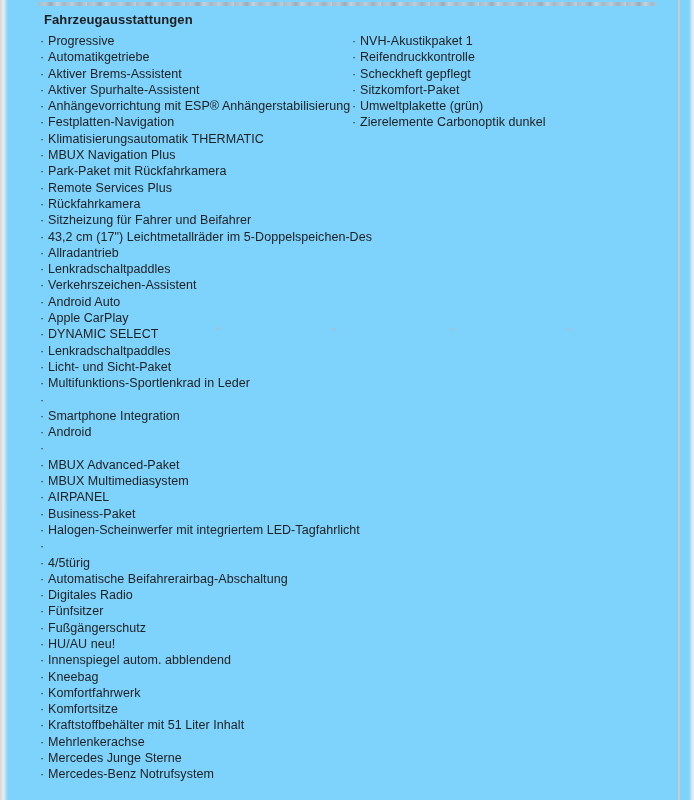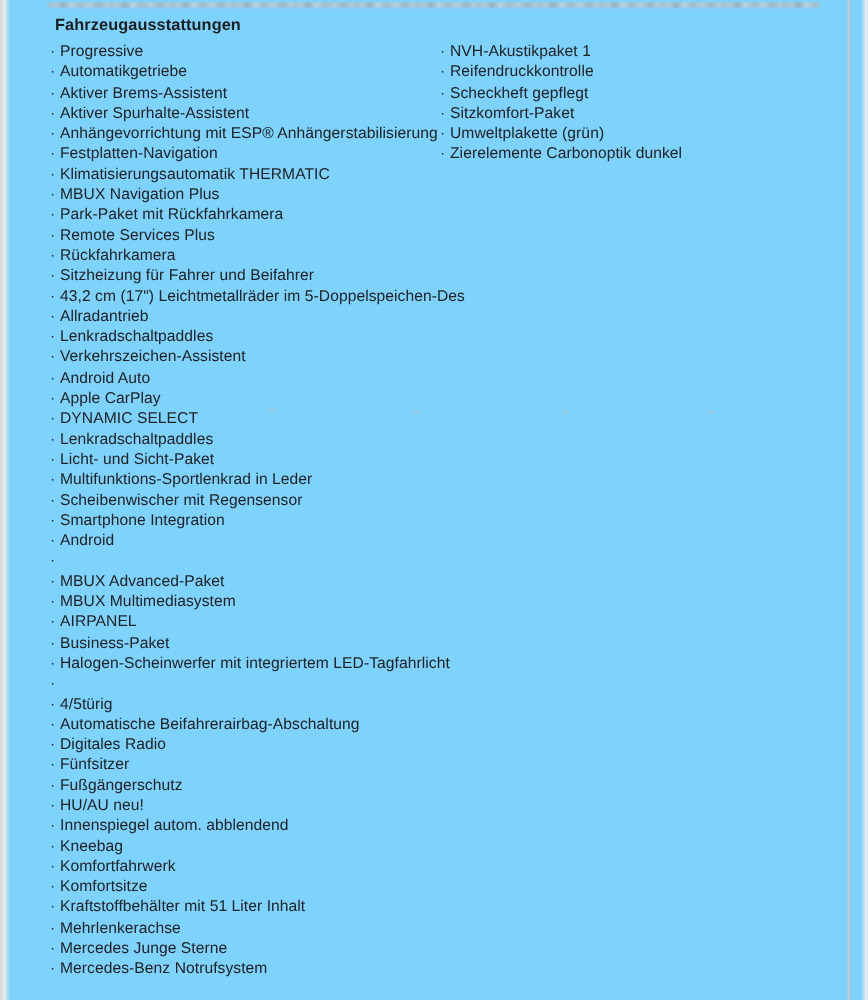--- a/index.html
+++ b/index.html
@@ -194,21 +194,20 @@
       <div class="item">
         <span class="bullet">·</span>
         <span class="label">Licht- und Sicht-Paket</span>
       </div>
       <div class="item">
         <span class="bullet">·</span>
         <span class="label">Multifunktions-Sportlenkrad in Leder</span>
       </div>
       <div class="item">
         <span class="bullet">·</span>
-        <span class="label">Scheibenwischer mit Regensensor</span>
       </div>
       <div class="item">
         <span class="bullet">·</span>
         <span class="label">Smartphone Integration</span>
       </div>
       <div class="item">
         <span class="bullet">·</span>
         <span class="label">Android</span>
       </div>
       <div class="item">

